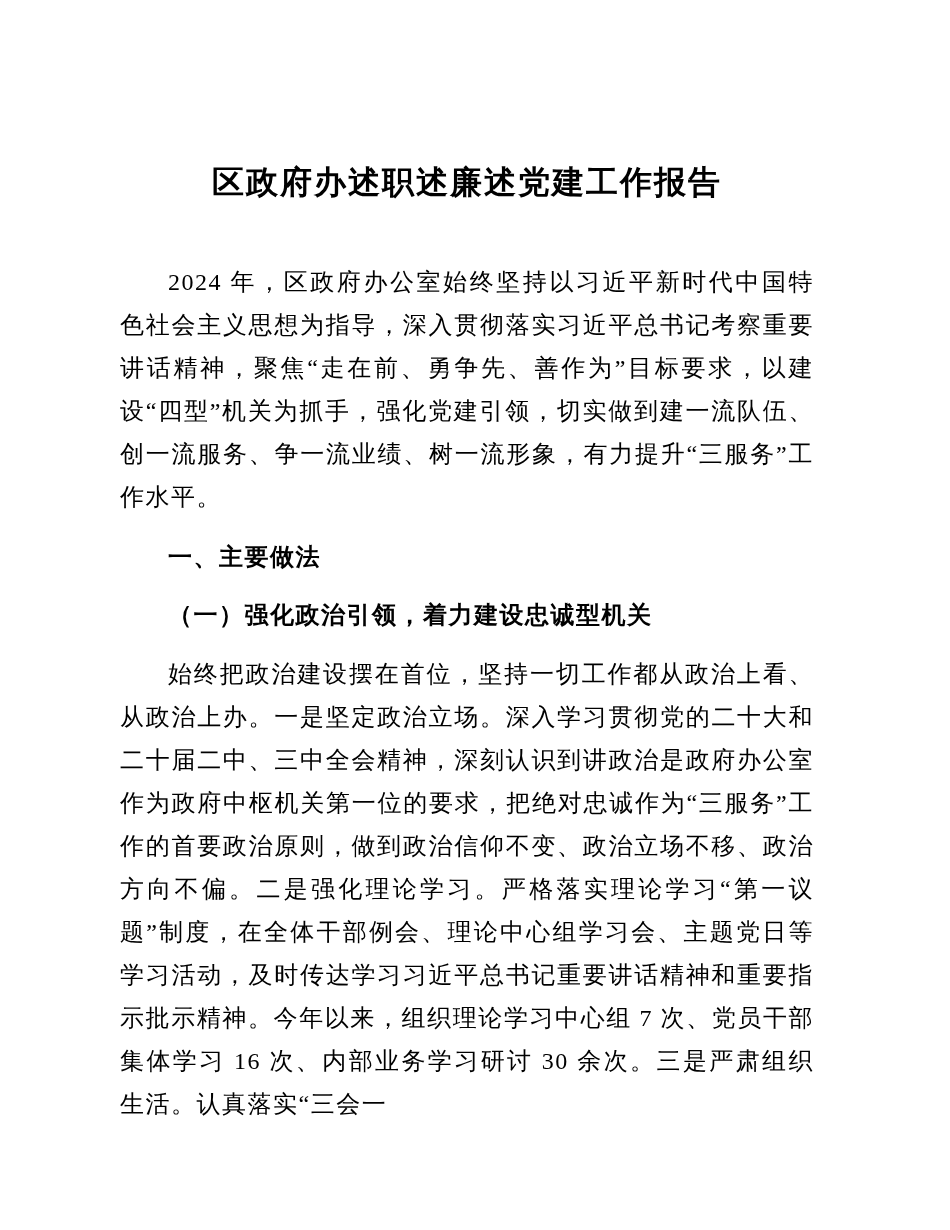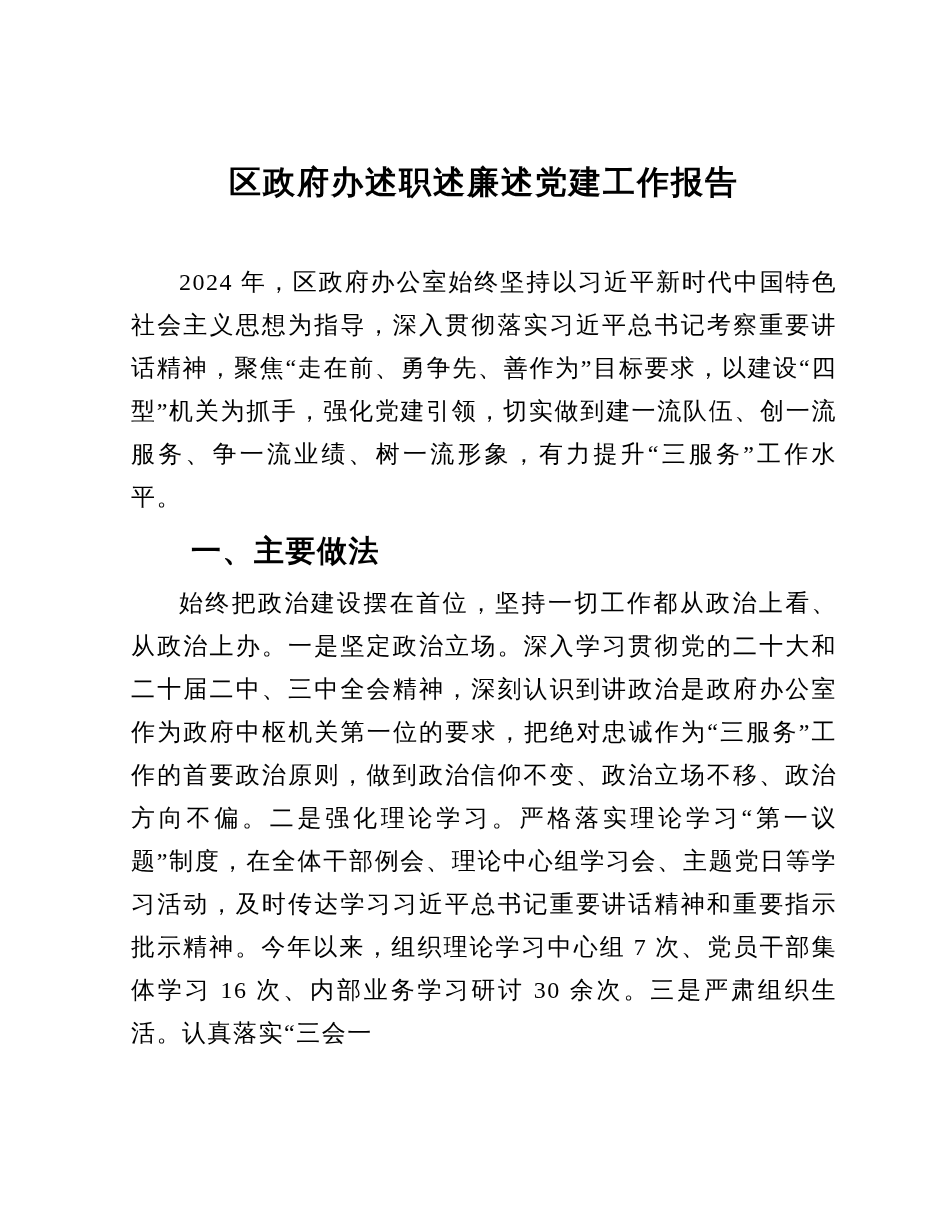--- a/index.html
+++ b/index.html
@@ -15,21 +15,21 @@
     color: #000000;
   }
   .page {
     position: relative;
     width: 950px;
     height: 1230px;
     background: #ffffff;
   }
   .content {
     position: absolute;
-    left: 121px;
+    left: 104px;
     top: 160px;
     width: 726px;
   }
   .doc-title {
     font-size: 32px;
     line-height: 44px;
     font-weight: bold;
     text-align: center;
     letter-spacing: 2px;
     margin: 0 0 57px 0;
@@ -38,26 +38,26 @@
   .body-text {
     font-size: 24px;
     line-height: 43px;
     letter-spacing: 1.5px;
     text-align: justify;
     text-justify: inter-character;
     text-align-last: left;
     margin: 0;
   }
   .body-text p {
-    margin: 10px;
+    margin: 16px;
     text-indent: 2em;
   }
   .heading-1 {
     font-family: "Liberation Sans", "DejaVu Sans", sans-serif;
-    font-size: 30px;
+    font-size: 24px;
     line-height: 43px;
     font-weight: bold;
     letter-spacing: 1.5px;
     text-indent: 2em;
     margin: 0;
   }
   .heading-2 {
     font-family: "Liberation Serif", "DejaVu Serif", serif;
     font-size: 24px;
     line-height: 43px;
@@ -77,18 +77,19 @@
   <div class="content">
 
     <h1 class="doc-title">区政府办述职述廉述党建工作报告</h1>
 
     <div class="body-text">
 
       <p>2024 年，区政府办公室始终坚持以习近平新时代中国特色社会主义思想为指导，深入贯彻落实习近平总书记考察重要讲话精神，聚焦“走在前、勇争先、善作为”目标要求，以建设“四型”机关为抓手，强化党建引领，切实做到建一流队伍、创一流服务、争一流业绩、树一流形象，有力提升“三服务”工作水平。</p>
 
       <p class="heading-1">一、主要做法</p>
 
+      <p class="heading-2">（一）强化政治引领，着力建设忠诚型机关</p>
 
       <p><span>始终把政治建设摆在首位，坚持一切工作都从政治上看、从政治上办。</span><span class="bold-run">一是</span><span>坚定政治立场。深入学习贯彻党的二十大和二十届二中、三中全会精神，深刻认识到讲政治是政府办公室作为政府中枢机关第一位的要求，把绝对忠诚作为“三服务”工作的首要政治原则，做到政治信仰不变、政治立场不移、政治方向不偏。</span><span class="bold-run">二是</span><span>强化理论学习。严格落实理论学习“第一议题”制度，在全体干部例会、理论中心组学习会、主题党日等学习活动，及时传达学习习近平总书记重要讲话精神和重要指示批示精神。今年以来，组织理论学习中心组 7 次、党员干部集体学习 16 次、内部业务学习研讨 30 余次。</span><span class="bold-run">三是</span><span>严肃组织生活。认真落实“三会一</span></p>
 
     </div>
   </div>
 </div>
 
 </body></html>

